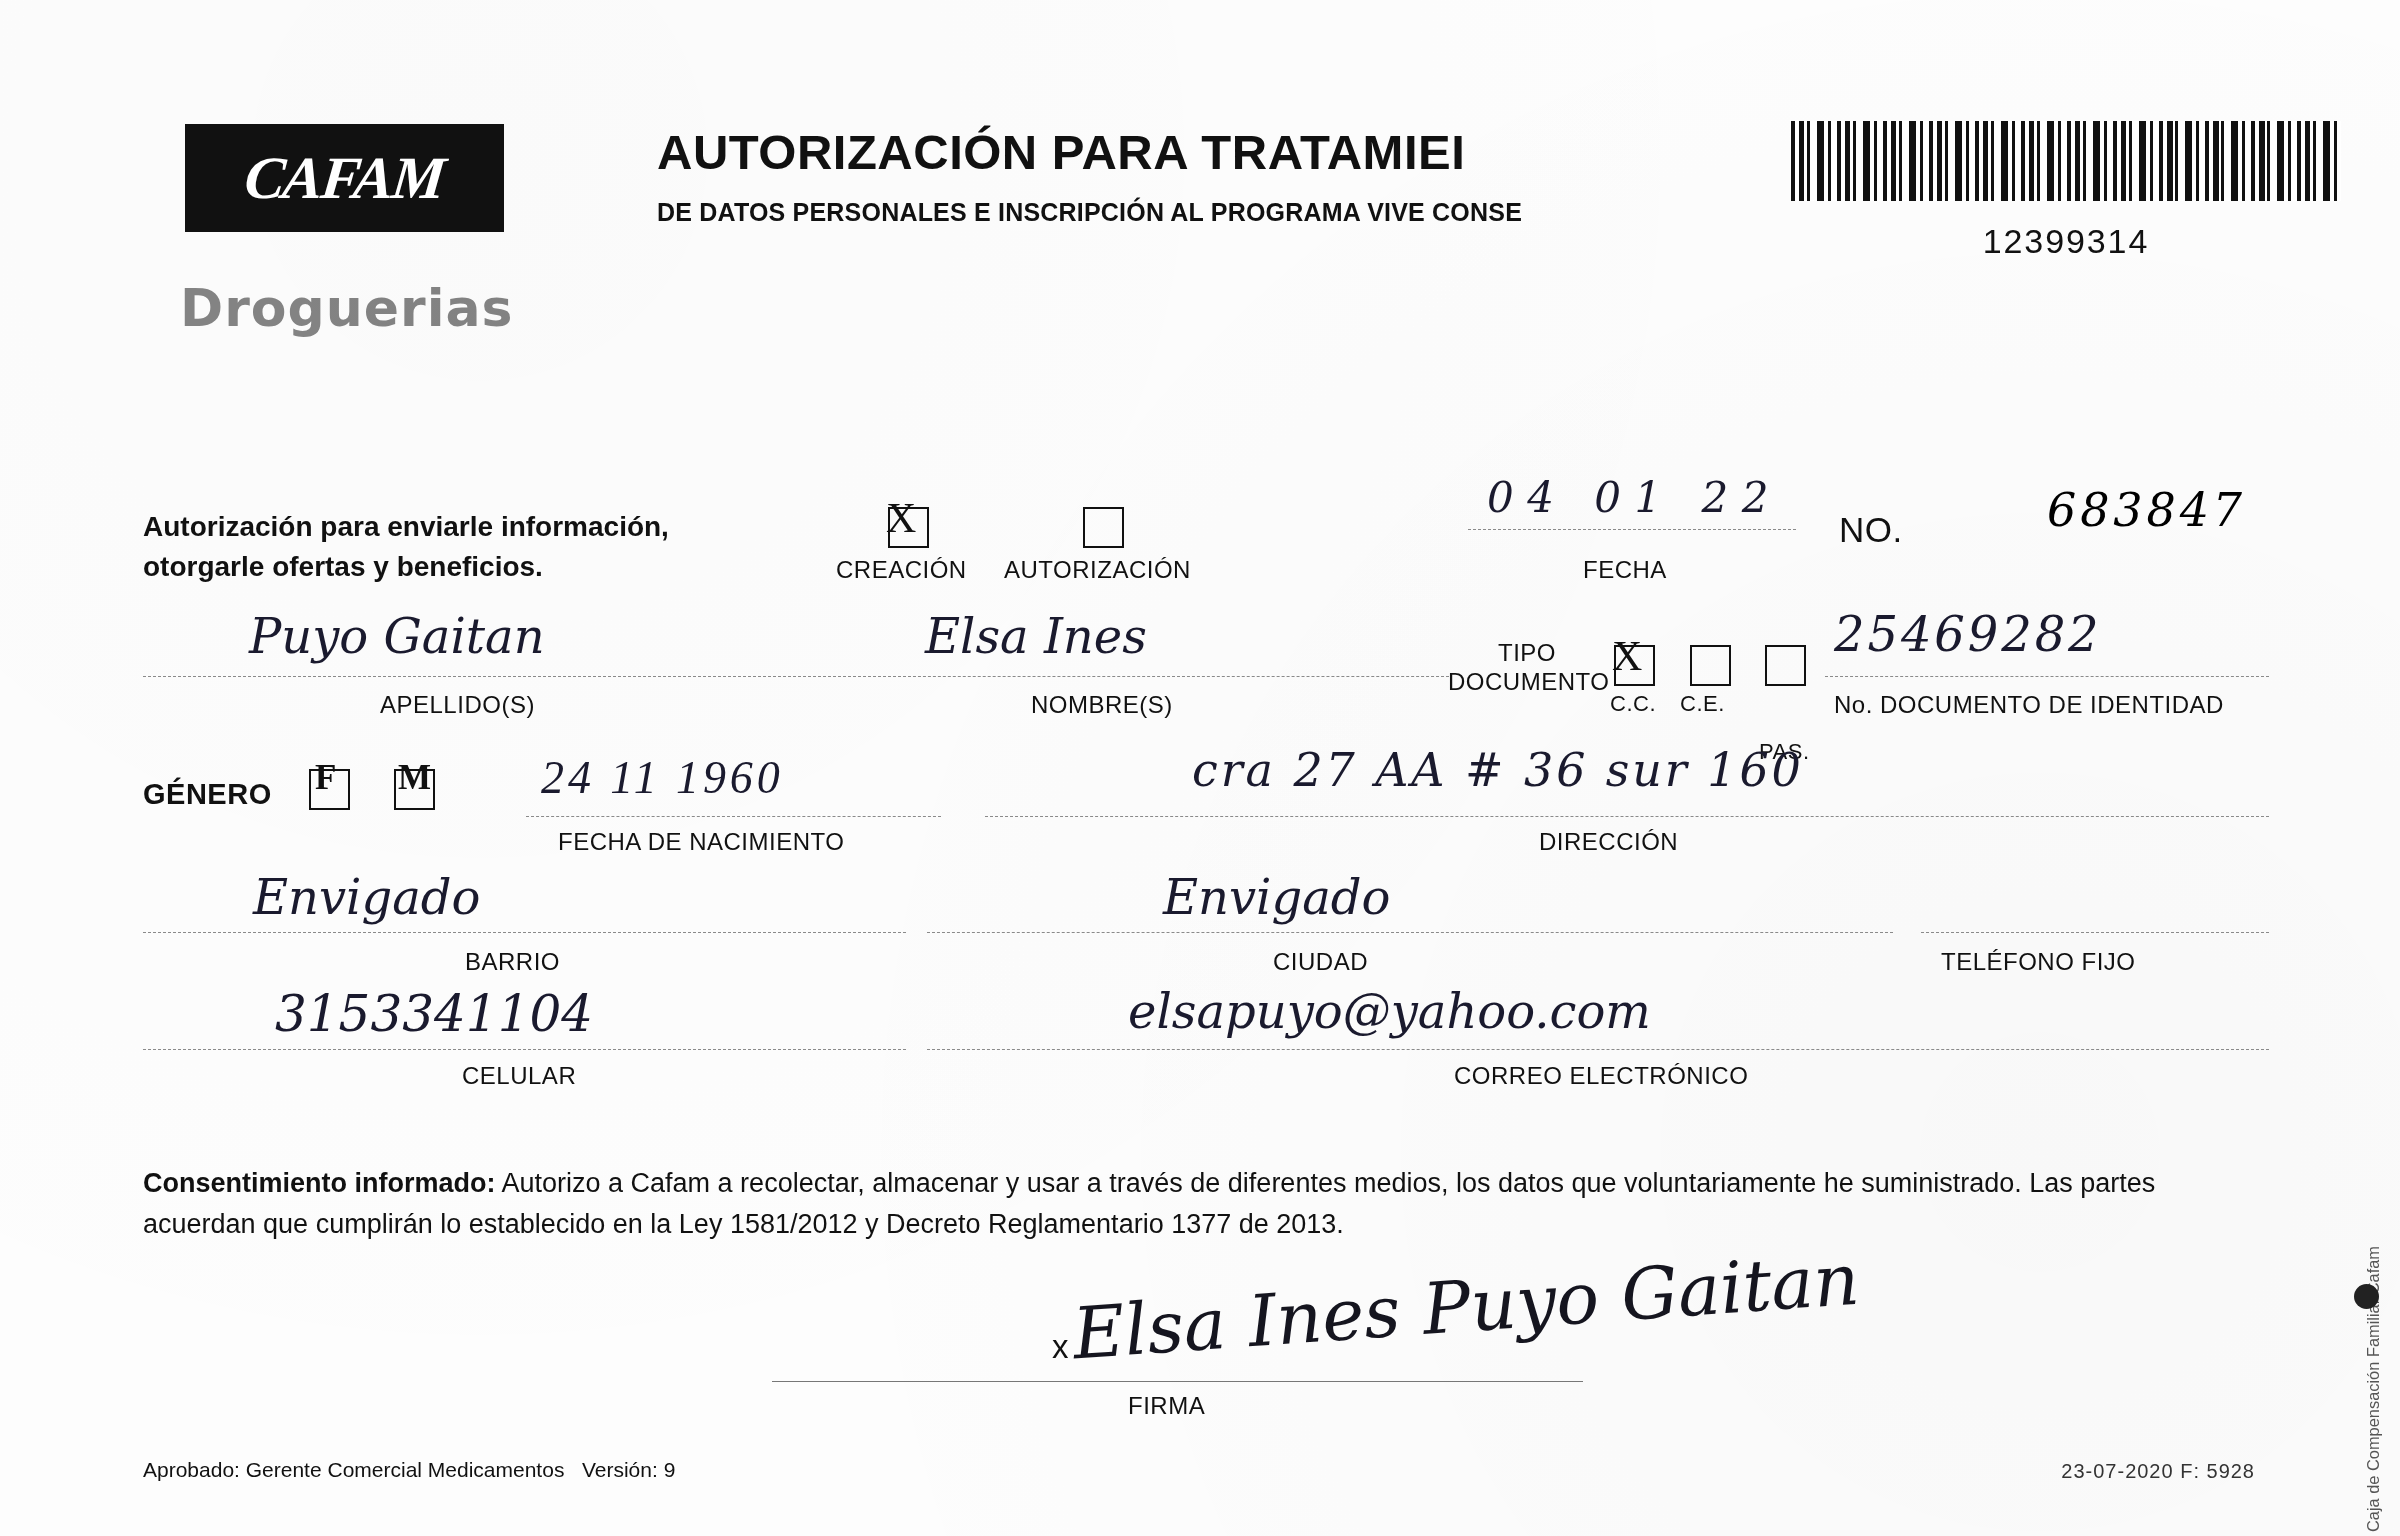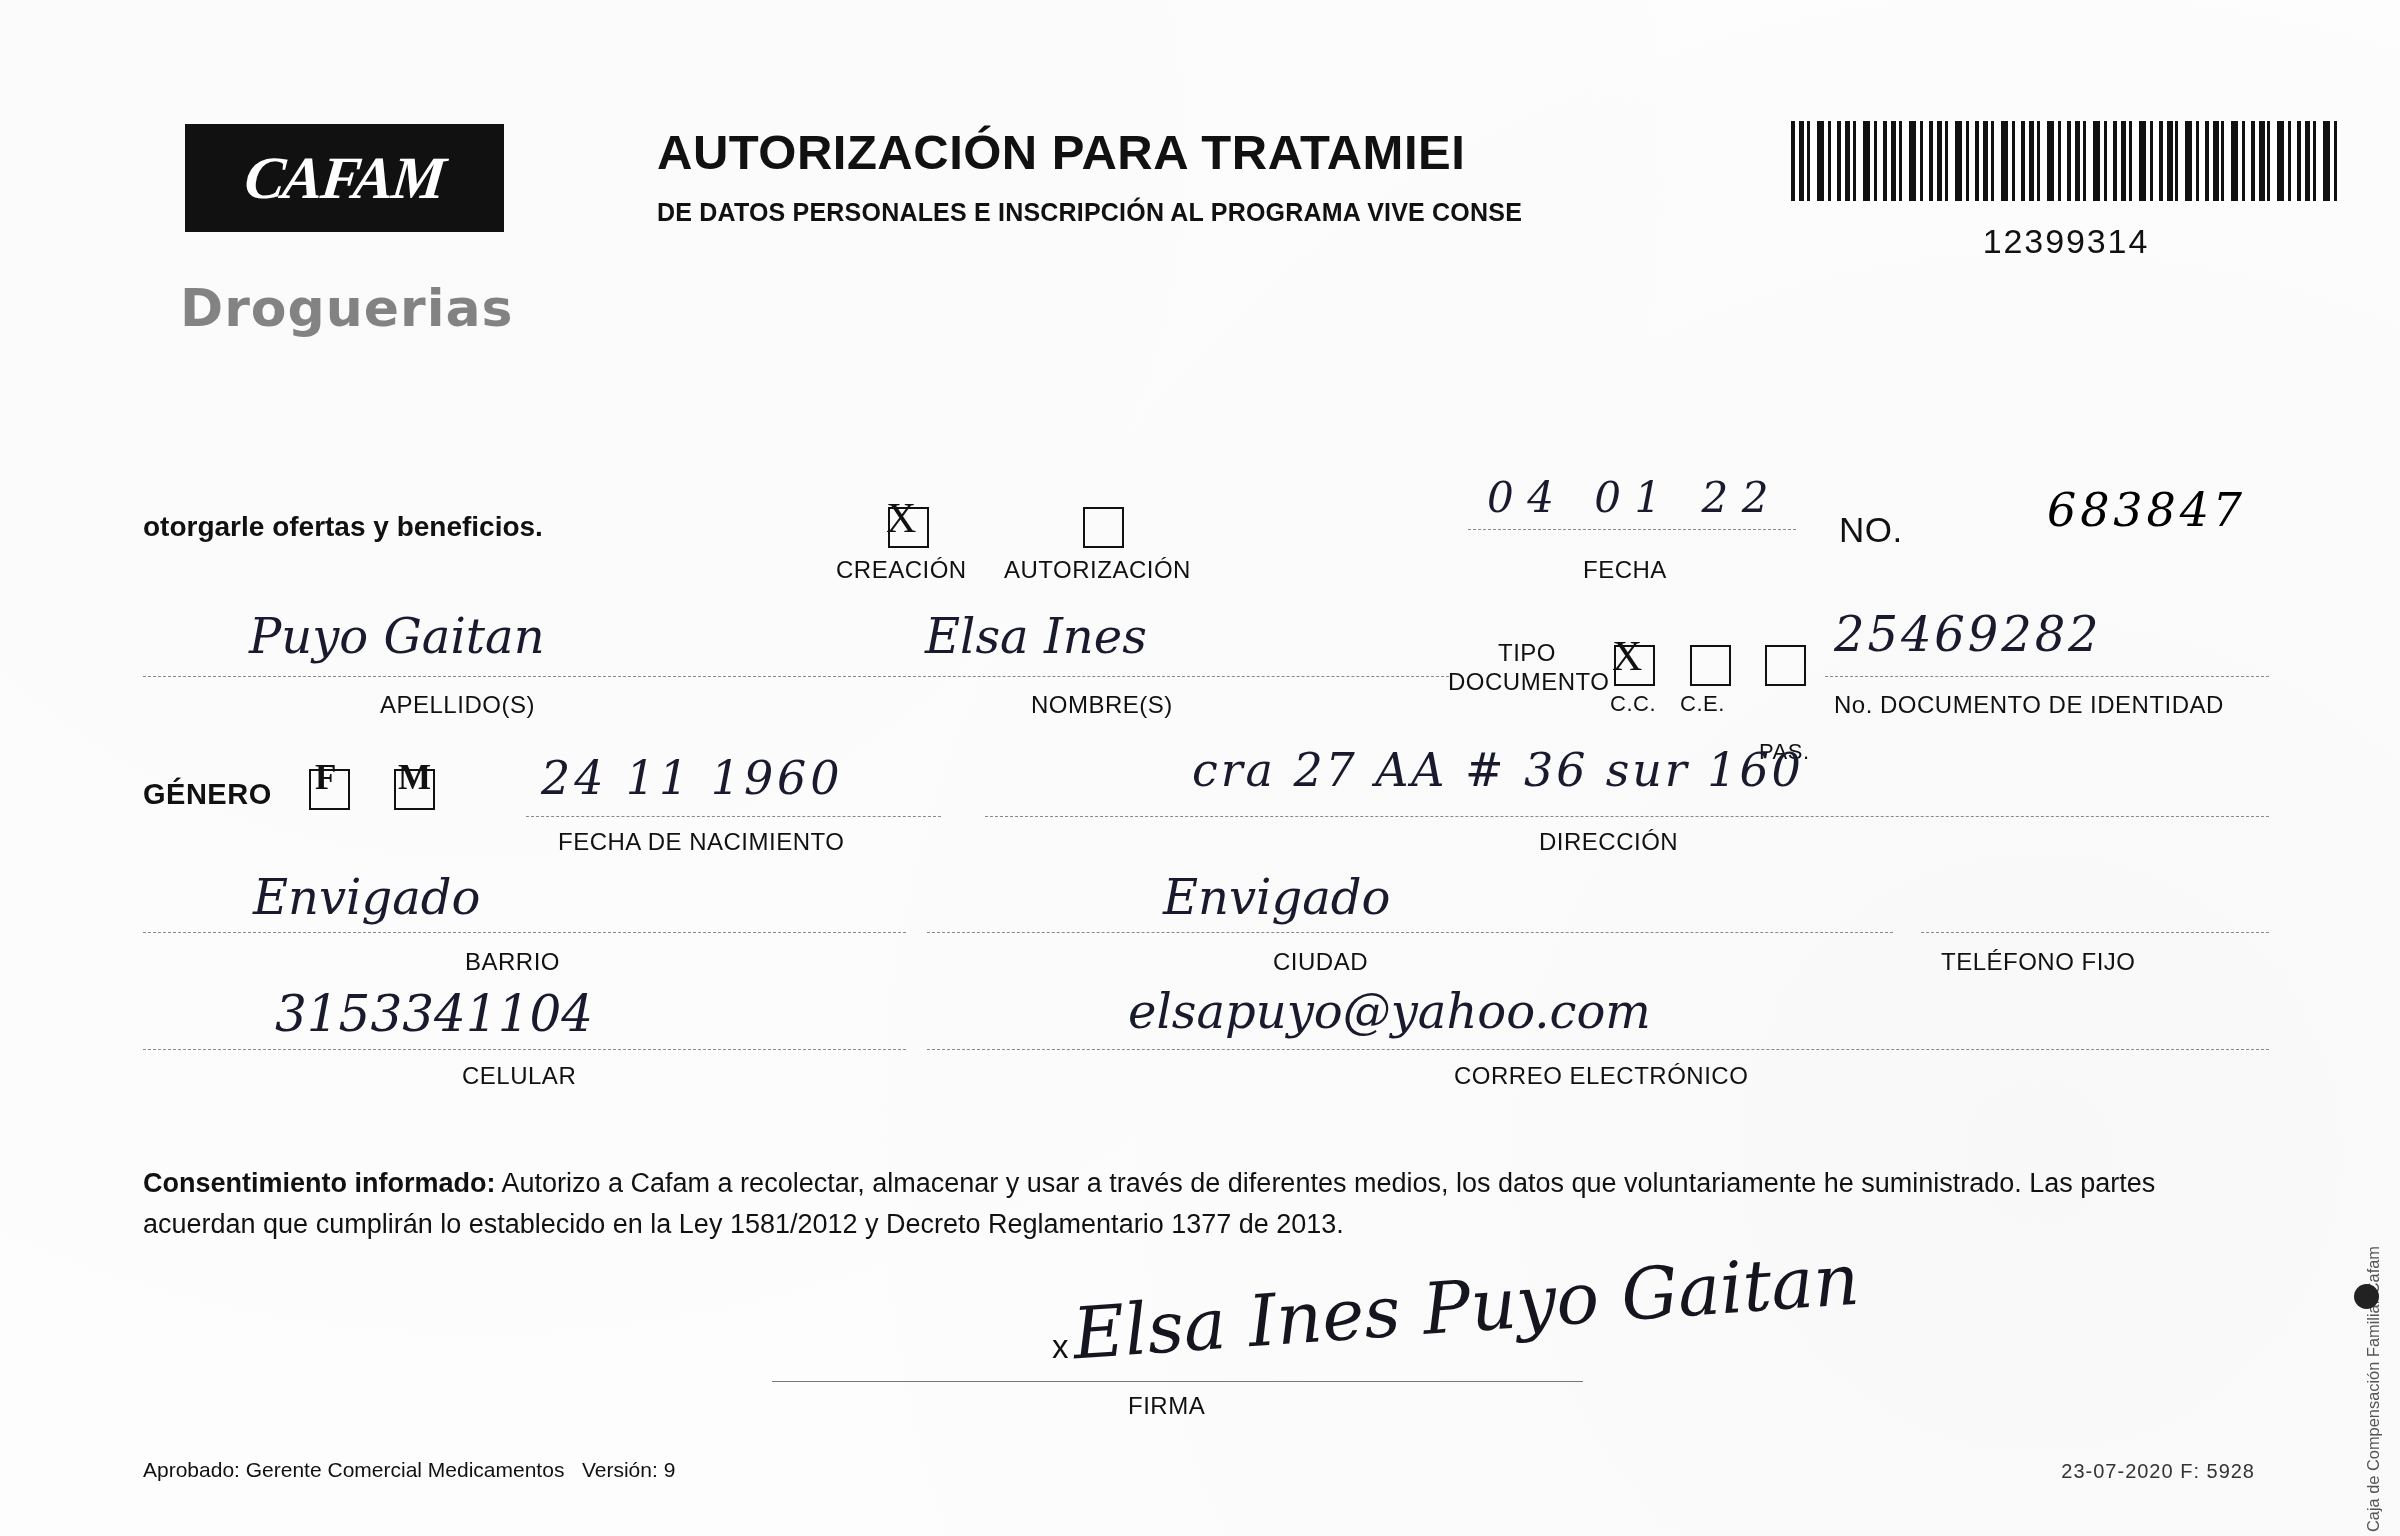--- a/index.html
+++ b/index.html
@@ -142,20 +142,21 @@
   </div>
   <div class="logo-sub">Droguerias</div>
 
   <div class="title">AUTORIZACIÓN PARA TRATAMIEI</div>
   <div class="subtitle">DE DATOS PERSONALES E INSCRIPCIÓN AL PROGRAMA VIVE CONSE</div>
 
   <div class="barcode"></div>
   <div class="barcode-num">12399314</div>
 
   <div class="auth-label">
+    <div>Autorización para enviarle información,</div>
     <div>otorgarle ofertas y beneficios.</div>
   </div>
 
   <div class="chk" style="left:888px;top:507px;">
     <span class="mark">X</span>
   </div>
   <div class="cap" style="left:836px;top:556px;">CREACIÓN</div>
 
   <div class="chk" style="left:1083px;top:507px;"></div>
   <div class="cap" style="left:1004px;top:556px;">AUTORIZACIÓN</div>
@@ -192,21 +193,21 @@
   <div class="cap" style="left:1834px;top:691px;">No. DOCUMENTO DE IDENTIDAD</div>
 
   <div class="cap" style="left:143px;top:778px;font-size:29px;font-weight:bold;">GÉNERO</div>
   <div class="chk" style="left:309px;top:769px;">
     <span class="mark" style="left:3.9px;top:-13.5px;font-size:35px;font-weight:bold;">F</span>
   </div>
   <div class="chk" style="left:394px;top:769px;">
     <span class="mark" style="left:1.9px;top:-13.5px;font-size:35px;font-weight:bold;">M</span>
   </div>
 
-  <div class="hand" style="left:541px;top:751px;font-size:46px;letter-spacing:3.9px;">24 11 1960</div>
+  <div class="hand" style="left:541px;top:751px;font-size:46px;letter-spacing:3.9px;font-family:Liberation Serif, serif;">24 11 1960</div>
   <div class="rule" style="left:526px;top:816px;width:415px;"></div>
   <div class="cap" style="left:558px;top:828px;">FECHA DE NACIMIENTO</div>
 
   <div class="hand" style="left:1192px;top:743px;font-size:46px;letter-spacing:2.9px;">cra 27 AA # 36 sur 160</div>
   <div class="rule" style="left:985px;top:816px;width:1284px;"></div>
   <div class="cap" style="left:1539px;top:828px;">DIRECCIÓN</div>
 
   <div class="hand" style="left:253px;top:869px;font-size:48px;">Envigado</div>
   <div class="rule" style="left:143px;top:932px;width:763px;"></div>
   <div class="cap" style="left:465px;top:948px;">BARRIO</div>

